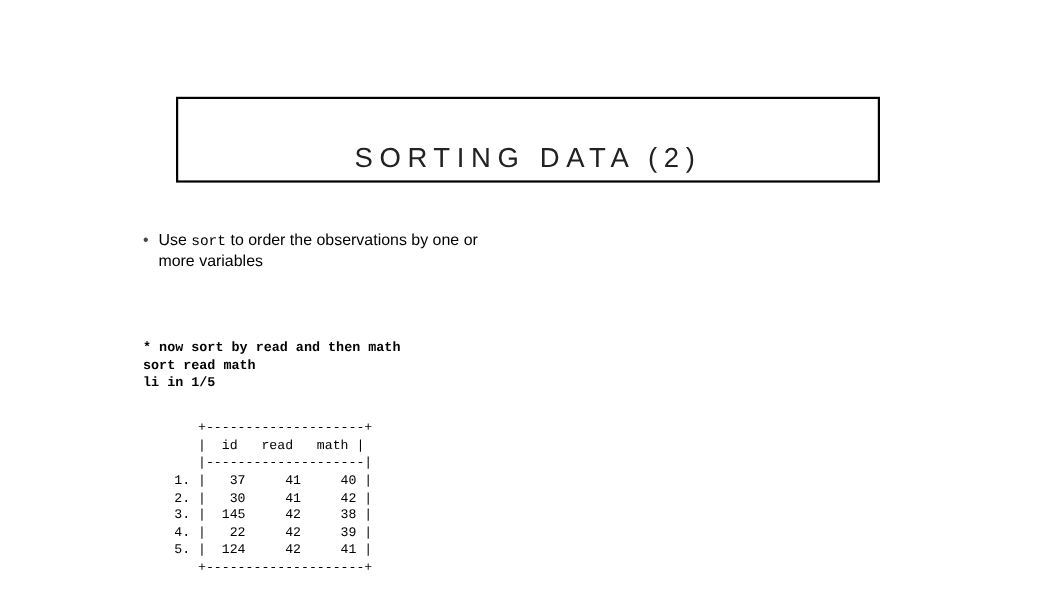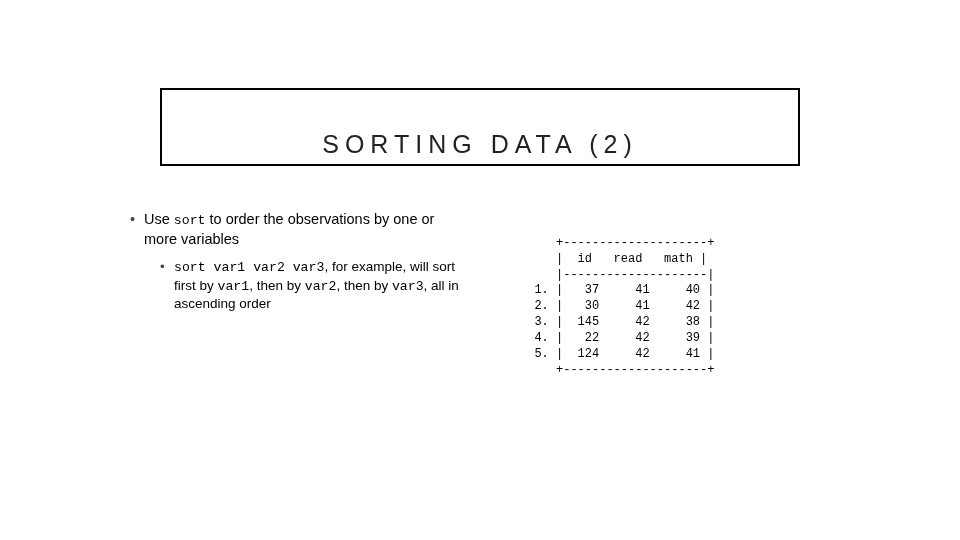--- a/index.html
+++ b/index.html
@@ -30,22 +30,22 @@
     font-size: 25px;
     color: #222;
     margin-top: 35px;
   }
   .content {
     position: absolute;
     left: 130px;
     top: 210px;
     right: 120px;
     display: flex;
-    flex-direction: row;
-    gap: 36px;
+    flex-direction: column;
+    gap: 52px;
   }
   .left-col { width: 340px; }
   .right-col { width: 330px; }
   ul.main { list-style: none; padding-left: 0; }
   ul.main > li {
     position: relative;
     padding-left: 14px;
     font-size: 14.5px;
     line-height: 1.28;
     margin-bottom: 10px;
@@ -99,30 +99,28 @@
 <div class="title-box">
   <h1>SORTING DATA (2)</h1>
 </div>
 
 <div class="content">
 
   <div class="left-col">
     <ul class="main">
       <li>
         <span>Use </span><span class="mono">sort</span><span> to order the observations by one or more variables</span>
-        <ul class="sub">
-          <li>
-            <span class="mono">sort var1 var2 var3</span><span>, for example, will sort first by </span><span class="mono">var1</span><span>, then by </span><span class="mono">var2</span><span>, then by </span><span class="mono">var3</span><span>, all in ascending order</span>
-          </li>
-        </ul>
       </li>
     </ul>
   </div>
 
   <div class="right-col">
+    <div class="code-block"><span>* now sort by read and then math</span>
+<span>sort read math</span>
+<span>li in 1/5</span></div>
 
     <div class="code-output"><span>     +--------------------+</span>
 <span>     |  id   read   math |</span>
 <span>     |--------------------|</span>
 <span>  1. |   37     41     40 |</span>
 <span>  2. |   30     41     42 |</span>
 <span>  3. |  145     42     38 |</span>
 <span>  4. |   22     42     39 |</span>
 <span>  5. |  124     42     41 |</span>
 <span>     +--------------------+</span></div>

